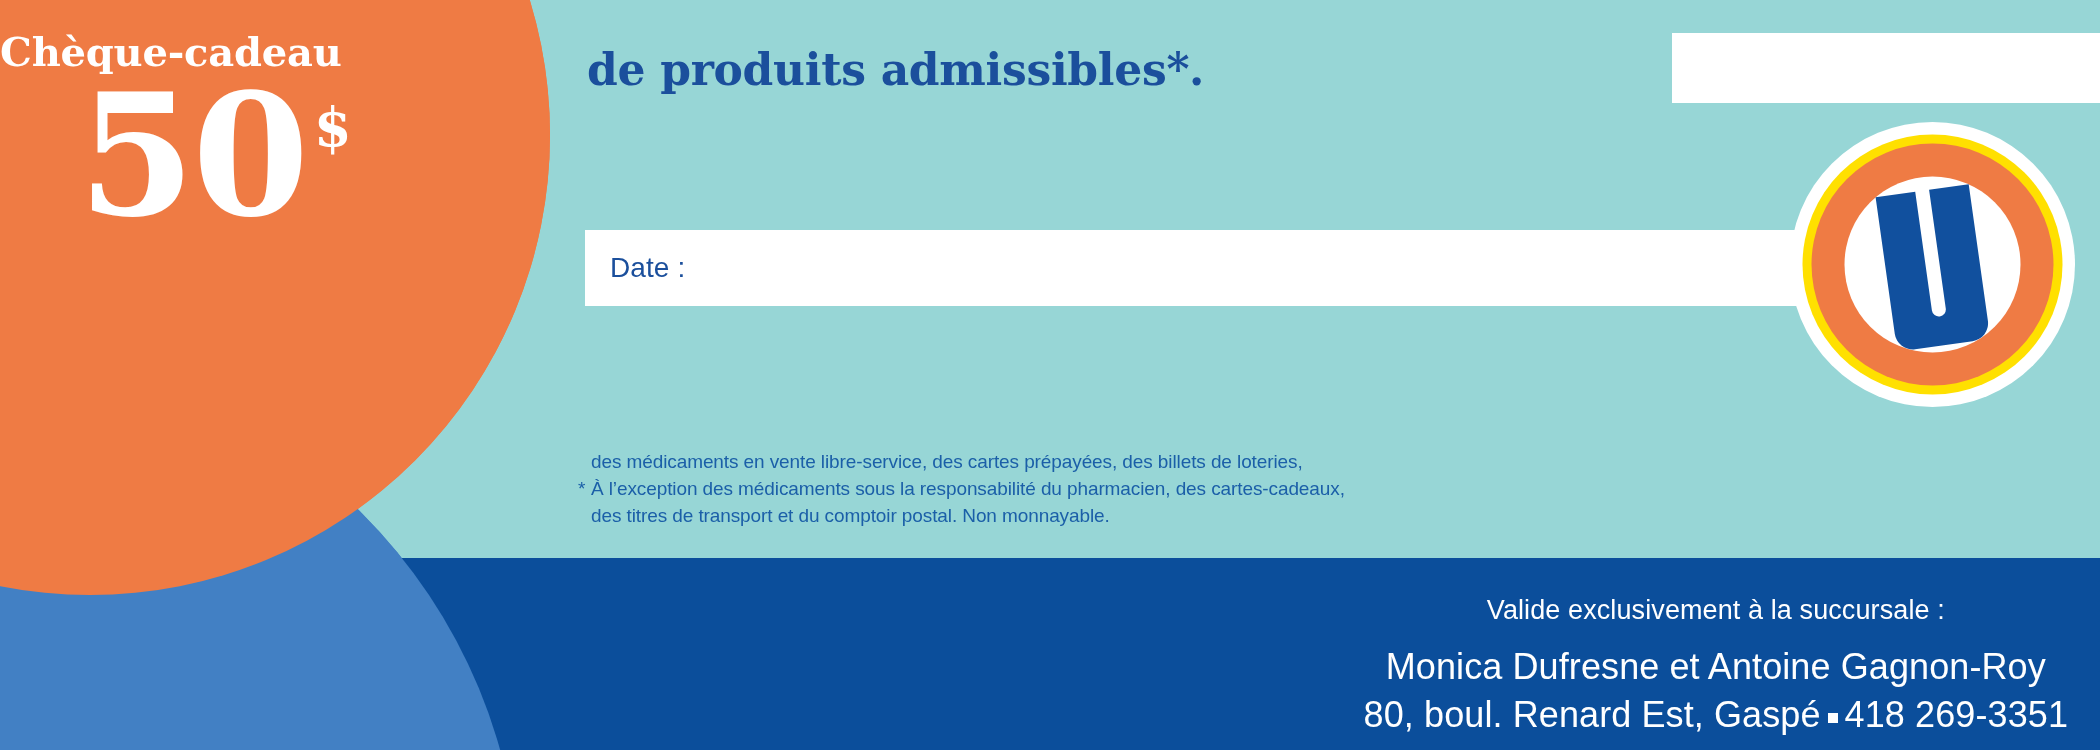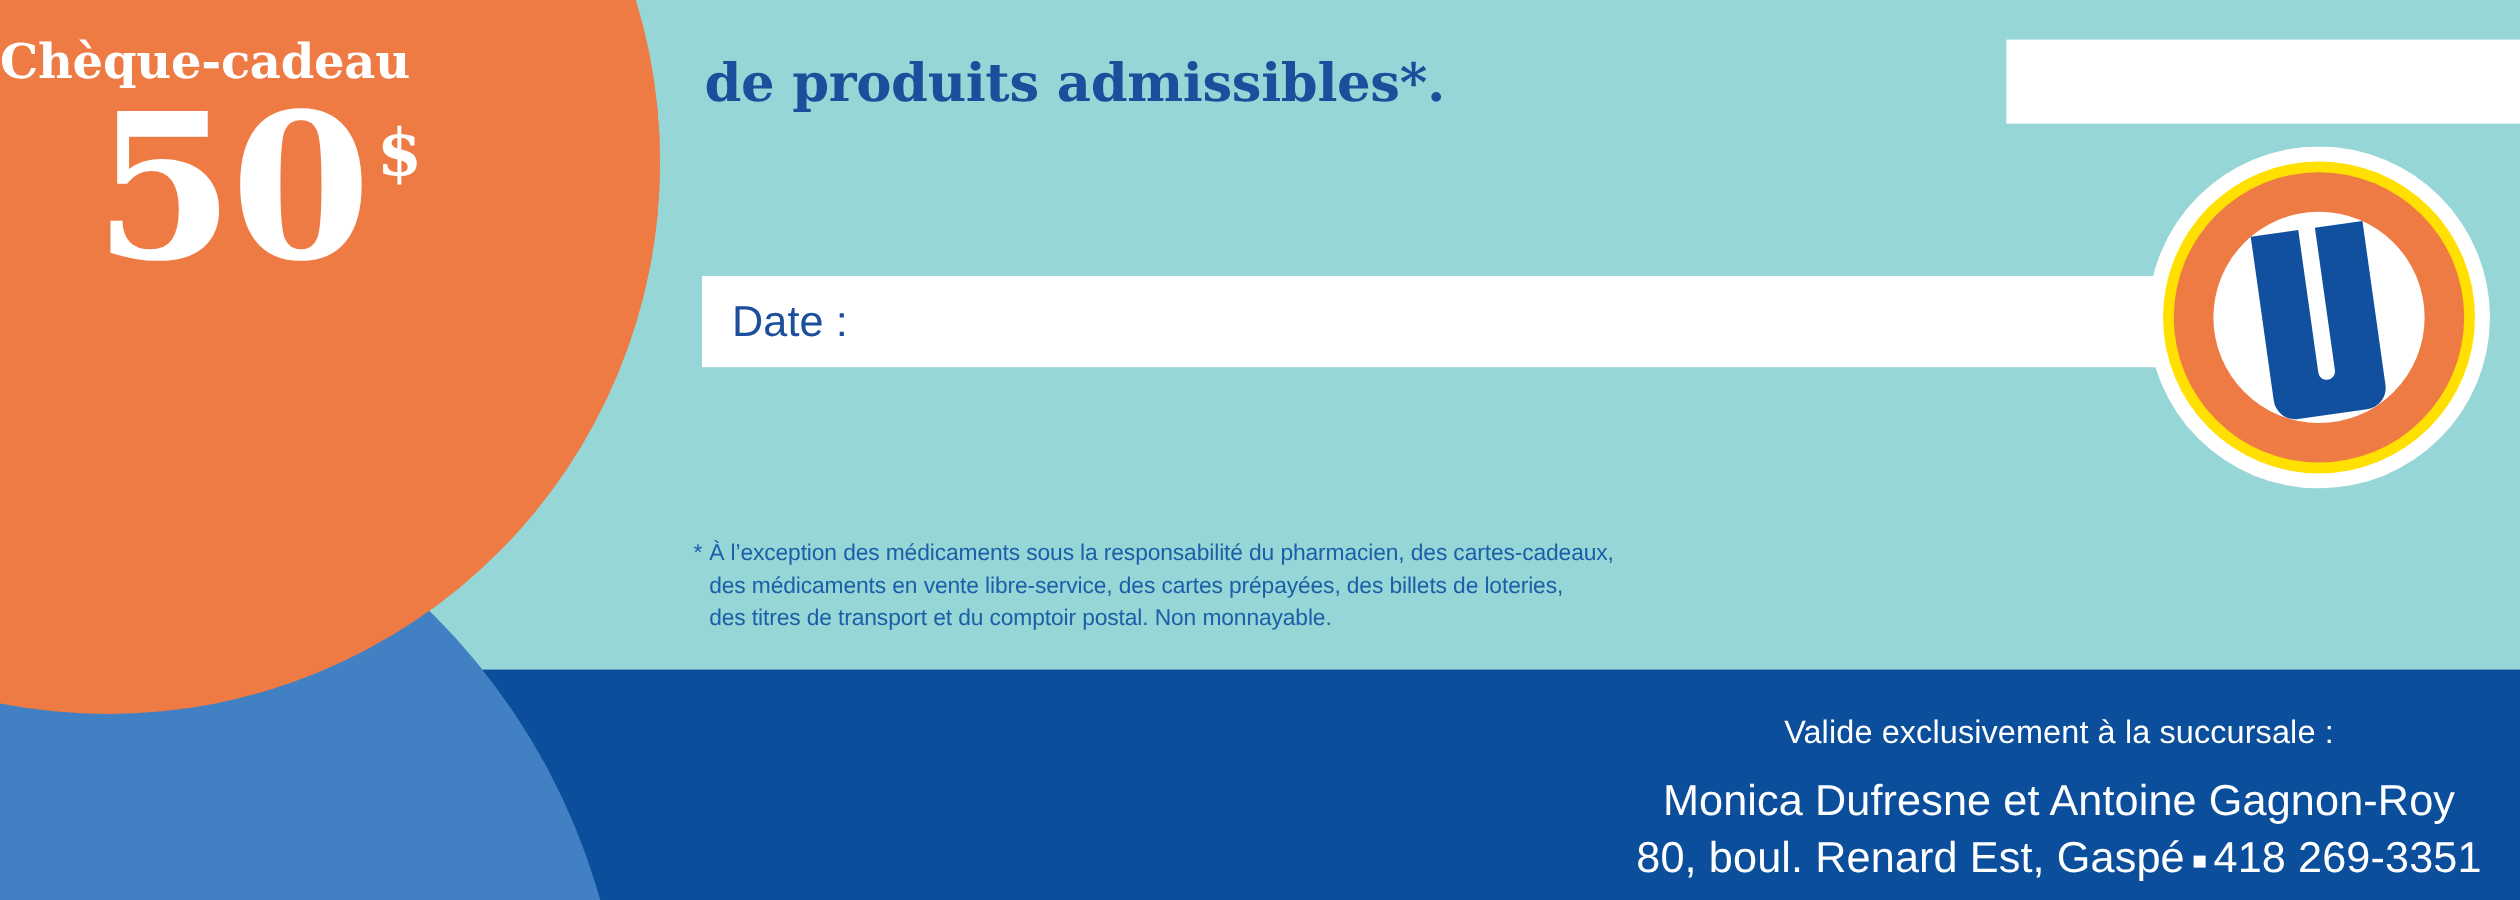--- a/index.html
+++ b/index.html
@@ -121,21 +121,21 @@
     background:#ffffff;
     z-index:4;
     display:flex;
     align-items:center;
   }
   .field-date{top:230px;}
   .field-signature{top:333px;}
   .field-label{
     margin-left:25px;
     color:#1B4F9C;
-    font-size:36px;
+    font-size:28px;
     font-weight:400;
     letter-spacing:0.1px;
   }
 
   
   .disclaimer{
     position:absolute;
     left:578px;top:449px;
     z-index:6;
     color:#1B5FA8;
@@ -220,22 +220,22 @@
   </div>
 
   <div class="blank-box"></div>
 
   <div class="field field-date">
     <span class="field-label">Date :</span>
   </div>
 
 
   <div class="disclaimer">
+    <div><span class="ind"></span><span>des médicaments en vente libre-service, des cartes prépayées, des billets de loteries,</span></div>
     <div><span class="star">*</span><span>À l’exception des médicaments sous la responsabilité du pharmacien,  des cartes-cadeaux,</span></div>
-    <div><span class="ind"></span><span>des médicaments en vente libre-service, des cartes prépayées, des billets de loteries,</span></div>
     <div><span class="ind"></span><span>des titres de transport et du comptoir postal. Non monnayable.</span></div>
   </div>
 
   <div class="logo-badge">
     <svg viewBox="0 0 285 285" xmlns="http://www.w3.org/2000/svg">
       <circle cx="142.5" cy="142.5" r="142.5" fill="#FFFFFF"></circle>
       <circle cx="142.5" cy="142.5" r="130" fill="#FFE000"></circle>
       <circle cx="142.5" cy="142.5" r="121" fill="#EF7B44"></circle>
       <circle cx="142.5" cy="142.5" r="88" fill="#FFFFFF"></circle>
       <g transform="rotate(-8 142.5 146)">

